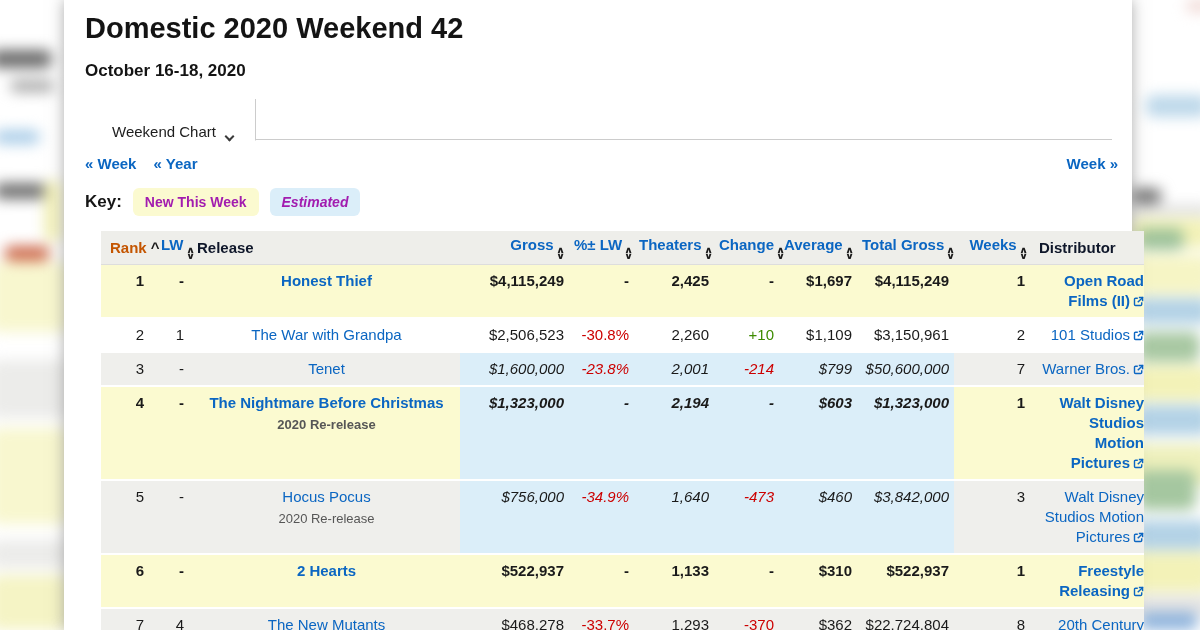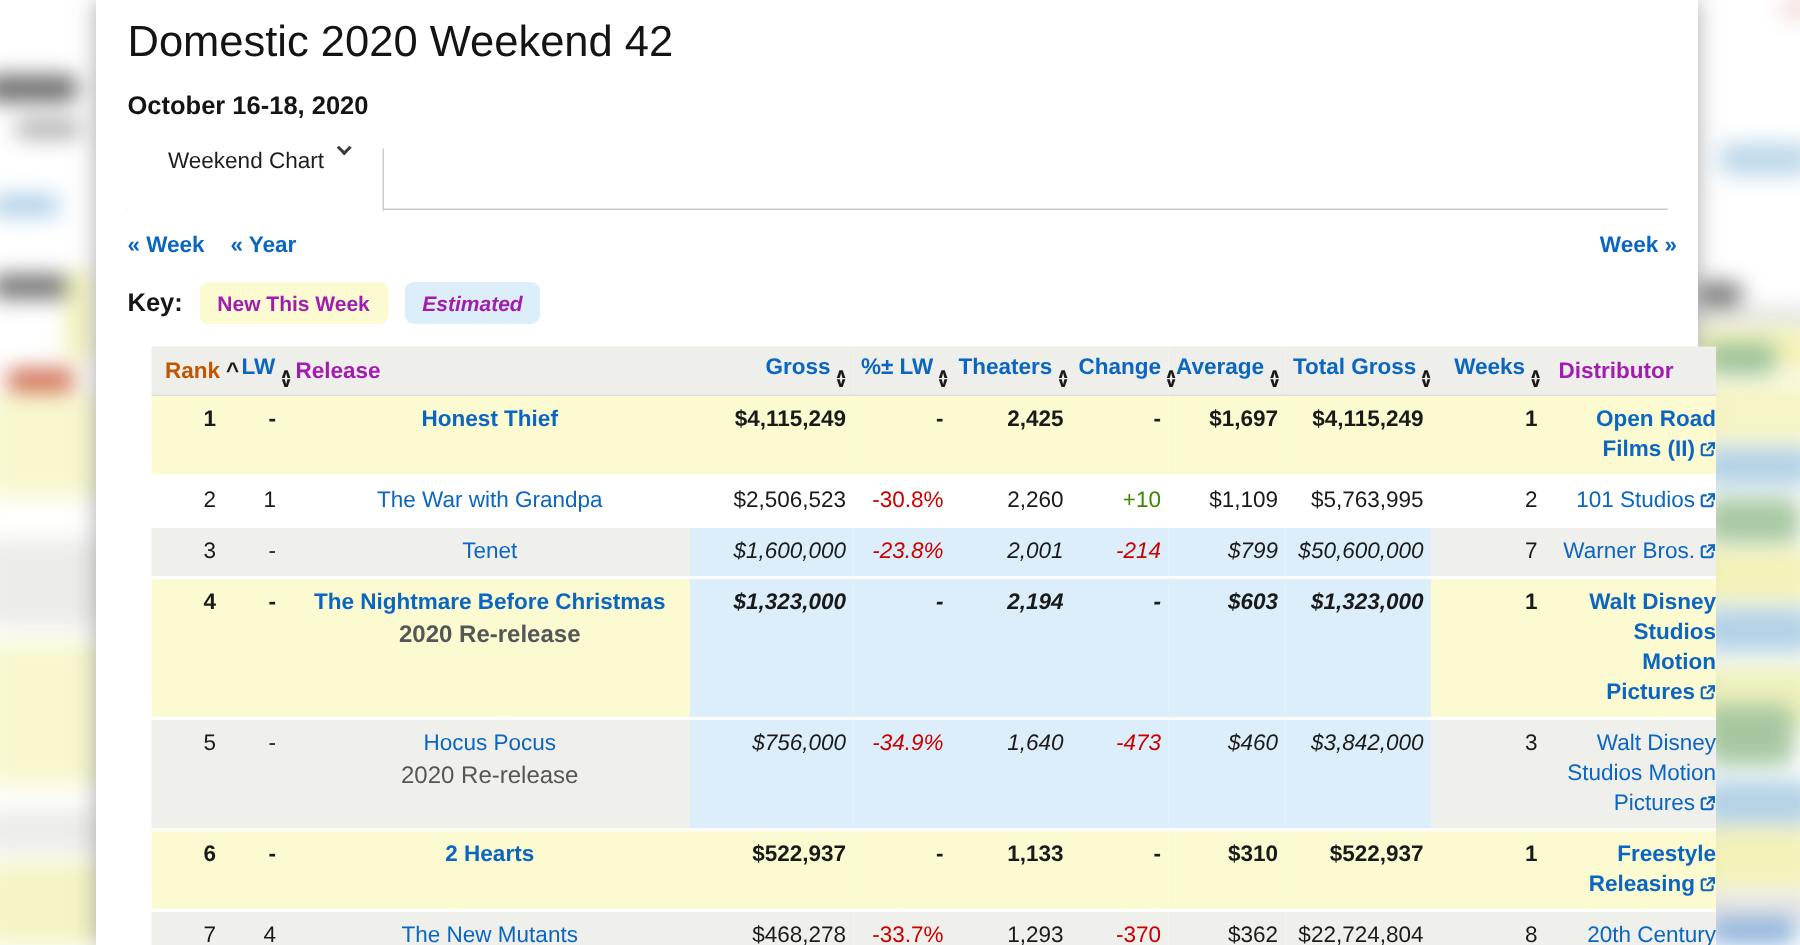--- a/index.html
+++ b/index.html
@@ -16,25 +16,25 @@
   .blur-strip{position:absolute;top:0;bottom:0;filter:blur(7px);}
   .strip-left{left:-10px;width:80px;}
   .strip-right{left:1128px;width:84px;}
   .blob{position:absolute;border-radius:8px;}
   
   .card{
     position:absolute;left:64px;top:0;width:1068px;height:630px;background:#fff;
     box-shadow:0 0 14px rgba(90,90,90,.5);
   }
   .card-header{padding:12px 20px 0 21px;}
-  .page-title{font-size:29px;line-height:32px;font-weight:400;margin:0;color:#141414;}
+  .page-title{font-size:29px;line-height:32px;font-weight:700;margin:0;color:#141414;}
   .date-range{font-size:17px;font-weight:700;margin-top:17px;color:#141414;}
   .tabbar{margin-top:17px;border-bottom:1px solid #ccc;height:42px;}
   .tab{
-    position:relative;top:1px;display:inline-flex;align-items:flex-start;gap:10px;height:42px;
+    position:relative;top:1px;display:inline-flex;align-items:flex-end;gap:10px;height:42px;
     padding:0 22px 0 27px;background:#fff;border-right:1px solid #ccc;border-bottom:1px solid #fff;
     font-size:15px;color:#1d1d1d;cursor:pointer;
   }
   .chevron{width:7px;height:7px;border-right:2px solid #3a3a3a;border-bottom:2px solid #3a3a3a;
     transform:rotate(45deg);margin-top:-4px;}
   .content{padding-left:21px;}
   .nav-row{display:flex;justify-content:space-between;padding:15px 14px 0 0;font-size:15px;font-weight:700;}
   .nav-left a{margin-right:13px;}
   .nav-row a{color:var(--link);text-decoration:none;cursor:pointer;}
   .key-row{margin-top:16px;display:flex;align-items:center;gap:11px;font-size:17px;font-weight:700;}
@@ -44,39 +44,39 @@
   
   .table-wrap{margin:15px 0 0 16px;}
   table{border-collapse:collapse;table-layout:fixed;width:1043px;font-size:15px;}
   th{
     background:var(--header-bg);font-weight:700;padding:5px 5px;white-space:nowrap;
     border-bottom:1px solid #ddd;text-align:left;cursor:pointer;
   }
   th.al-right{text-align:right;}
   th.hs-sortable .col-label{color:var(--link);}
   th.hs-sorted .col-label{color:var(--rank-header);}
-  th.hs-plain .col-label{color:#a21caf;}
+  th.hs-plain .col-label{color:#0f172a;}
   th.c-rank{padding-left:9px;}
   th.c-dist{padding-left:7px;cursor:default;}
   .sort-icon{display:inline-flex;flex-direction:column;vertical-align:-3px;margin-left:3px;color:#1a1a1a;}
   .sort-icon i{font-style:normal;font-size:9px;line-height:6px;transform:scaleX(1.25);font-weight:700;}
   .sort-caret{margin-left:4px;color:#1a1a1a;font-weight:700;}
   td{padding:6px 5px;vertical-align:top;border-bottom:2px solid #fff;line-height:20px;color:#1a1a1a;}
   td.c-rank{text-align:right;padding-right:12px;}
   td.c-lw{text-align:right;padding-right:8px;}
   td.c-release{text-align:center;padding-left:6px;}
   td.num{text-align:right;}
   td.c-weeks{text-align:right;padding-right:7px;}
   td.c-dist{text-align:right;padding-left:7px;padding-right:0;}
   .row-white td{background:#fff;}
   .row-gray td{background:var(--stripe-bg);}
   .row-new td{background:var(--new-row-bg);font-weight:700;}
   .row-est td.est{background:var(--estimated-bg);font-style:italic;}
   .release-link,.dist-link{color:var(--link);text-decoration:none;cursor:pointer;}
-  .subtitle{font-size:16px;color:#565656;line-height:17px;margin-top:3px;}
+  .subtitle{font-size:13px;color:#565656;line-height:17px;margin-top:3px;}
   .neg{color:var(--negative);}
   .pos{color:var(--positive);}
   .ext-icon{width:11px;height:11px;margin-left:3px;vertical-align:-1px;}
 </style>
 </head>
 <body>
 
 <div class="blur-strip strip-left" id="strip-left">
     <div class="blob" style="top: 50px; left: 0px; width: 62px; height: 18px; background: rgb(107, 107, 107);"></div>
     <div class="blob" style="top: 80px; left: 20px; width: 44px; height: 12px; background: rgb(168, 168, 168);"></div>
@@ -243,21 +243,21 @@
     <td class="c-lw">1</td>
     <td class="c-release">
       <a class="release-link">The War with Grandpa</a>
       
     </td>
     <td class="num est">$2,506,523</td>
     <td class="num est"><span class="neg">-30.8%</span></td>
     <td class="num est">2,260</td>
     <td class="num est"><span class="pos">+10</span></td>
     <td class="num est">$1,109</td>
-    <td class="num est">$5,763,995</td>
+    <td class="num est">$3,150,961</td>
     <td class="c-weeks">2</td>
     <td class="c-dist">
       <a class="dist-link"><span>101 Studios</span><svg class="ext-icon" viewBox="0 0 14 14" fill="none" stroke="currentColor" stroke-width="1.8" stroke-linecap="square">
                     <path d="M5.2 2.9H3.3c-.8 0-1.4.6-1.4 1.4v6.4c0 .8.6 1.4 1.4 1.4h6.4c.8 0 1.4-.6 1.4-1.4V8.8"></path>
                     <path d="M8.3 1.9h3.9v3.9"></path>
                     <path d="M12 2.1 6.7 7.4"></path>
                   </svg></a>
     </td>
   </tr>
             <tr class="row-gray row-est">

